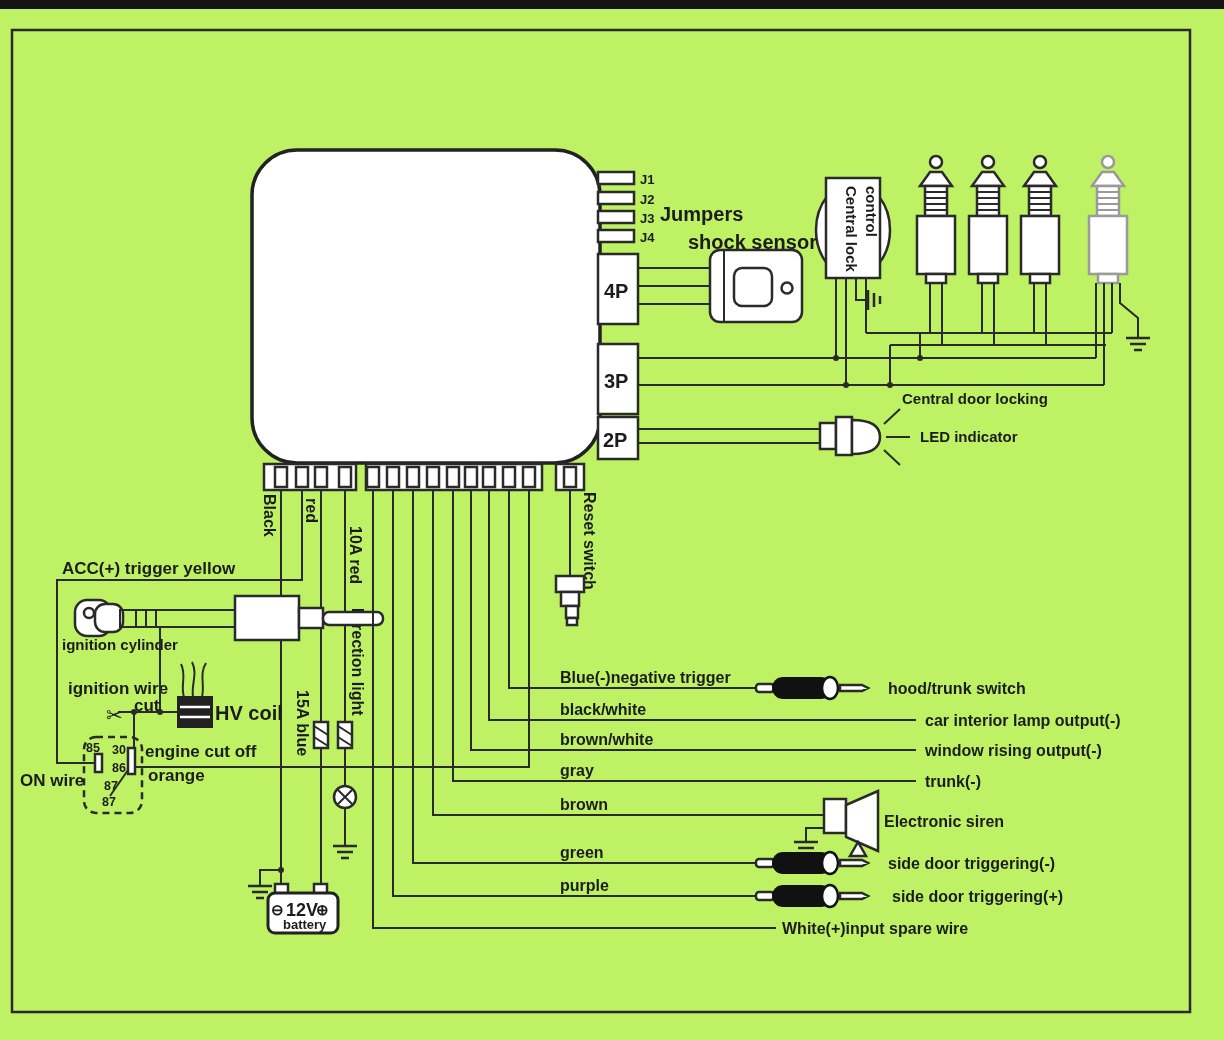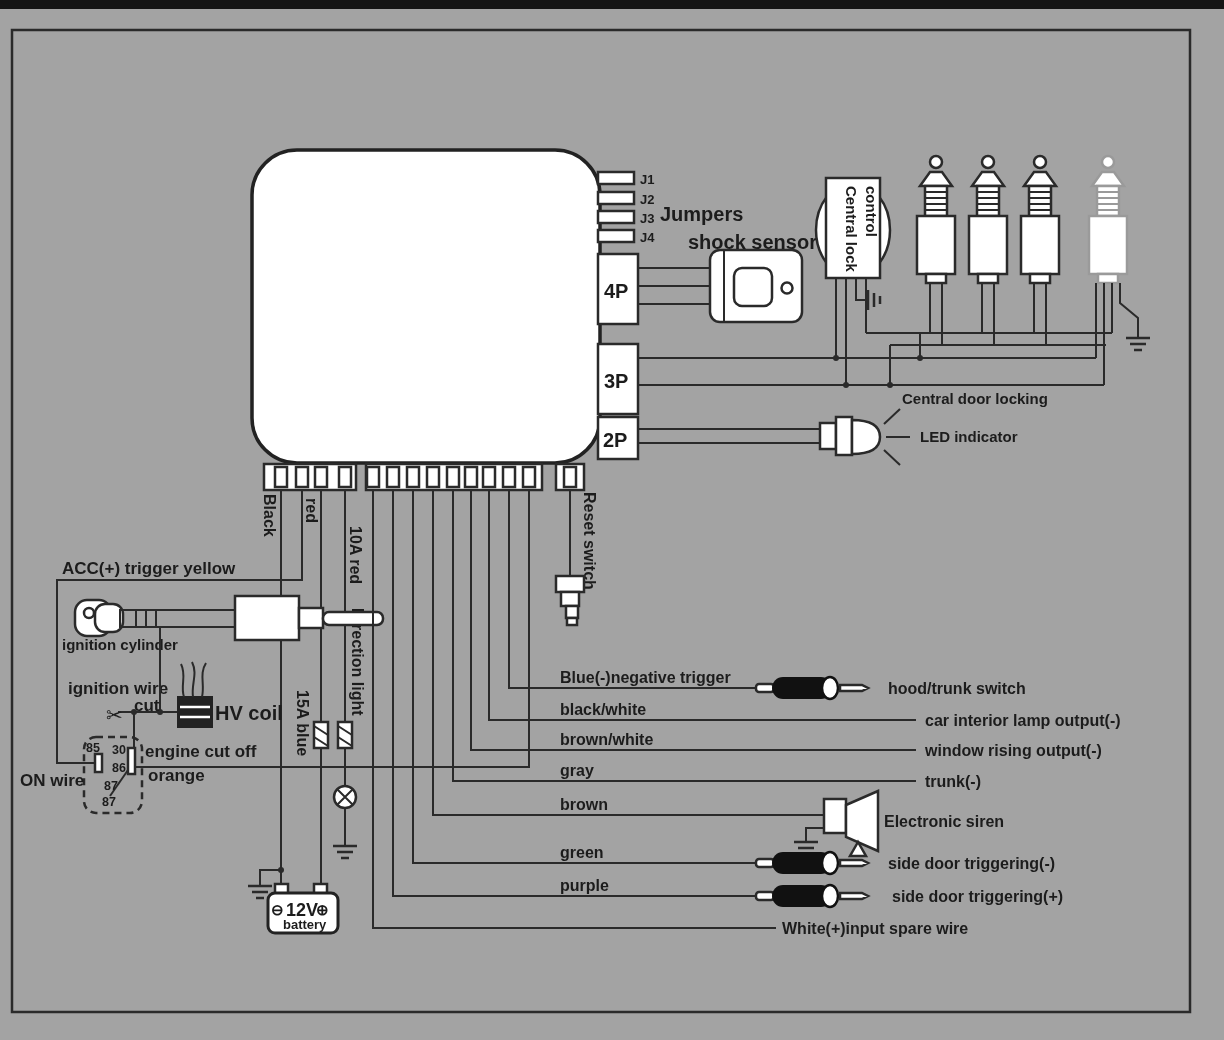--- a/index.html
+++ b/index.html
@@ -1,16 +1,16 @@
 <!DOCTYPE html>
 <html><head>
 <meta charset="utf-8">
 <style>
   html,body{margin:0;padding:0;background:#ffffff;}
-  #canvas{position:relative;width:1224px;height:1040px;background:#a3a3a3;overflow:hidden;
+  #canvas{position:relative;width:1224px;height:1040px;background:#bef264;overflow:hidden;
           font-family:"Liberation Sans",sans-serif;}
   svg text{font-family:"Liberation Sans",sans-serif;font-weight:bold;fill:#1c1c1c;}
   .t20{font-size:20px;}
   .t17{font-size:17px;}
   .t16{font-size:16px;}
   .t15{font-size:15px;}
   .t13{font-size:13px;}
   .t12{font-size:12.5px;}
   .wire{stroke:#2a2a2a;stroke-width:2;fill:none;}
   .wire3{stroke:#2a2a2a;stroke-width:2.5;fill:none;}

